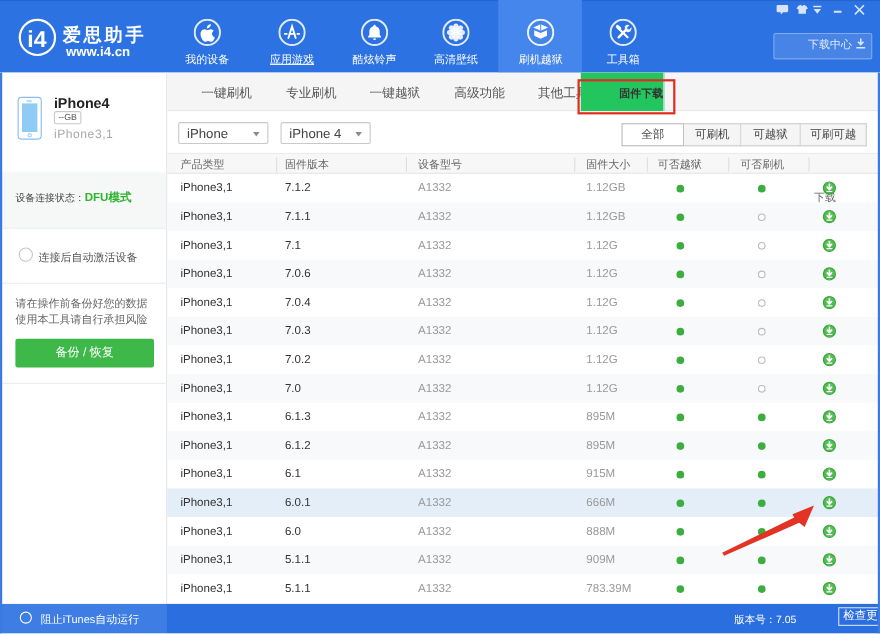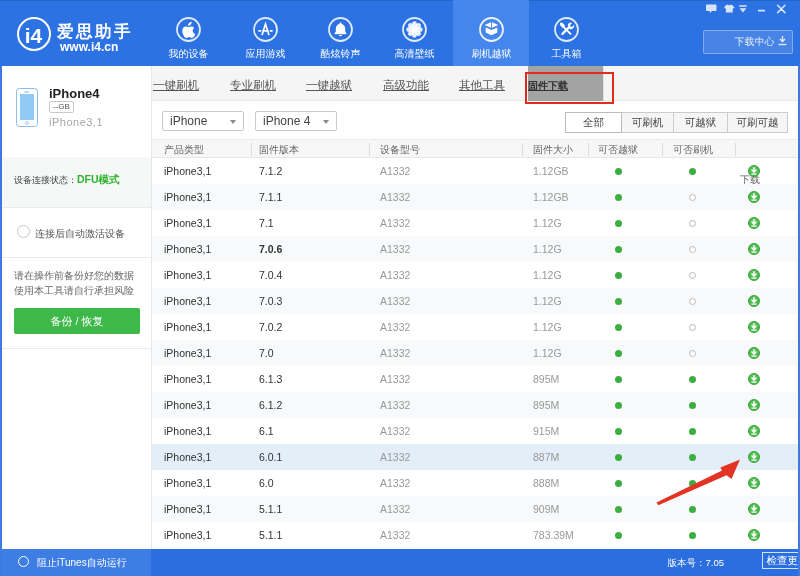--- a/index.html
+++ b/index.html
@@ -32,21 +32,21 @@
 
 #sbot{left:0;top:549px;width:151px;height:27px;background:#3d7de4;}
 #sbot .c{position:absolute;left:18px;top:7px;width:11px;height:11px;border:1px solid #fff;border-radius:50%;}
 #sbot .t{position:absolute;left:37px;top:7px;color:#fff;font-size:10px;}
 
 #bbar{left:151px;top:549px;width:649px;height:27px;background:#2b6edf;}
 #vertext{right:76px;top:557px;position:absolute;color:#fff;font-size:9.5px;}
 #updbtn{left:738px;top:552px;width:51px;height:17px;border:1px solid #d4e2f8;color:#fff;font-size:10.5px;text-align:center;line-height:15px;margin-left:24px;}
 
 #tabbar{left:152px;top:66px;width:648px;height:35px;background:#f5f5f5;border-bottom:1px solid #e9e9e9;}
-.tab{position:absolute;top:0;height:35px;line-height:39px;font-size:11.5px;color:#555;text-align:left;width:76px;text-decoration:underline;}
+.tab{position:absolute;top:0;height:35px;line-height:39px;font-size:11.5px;color:#555;text-align:right;width:76px;}
 #redbox{left:525px;top:72px;width:89px;height:32px;border:2.5px solid #e12b1e;}
 
 .dd{top:111px;height:20px;border:1px solid #c9c9c9;border-radius:2px;background:#fff;font-size:12px;color:#444;line-height:18px;padding-left:7px;}
 .dd .car{position:absolute;right:7px;top:8px;width:0;height:0;border-left:3.5px solid transparent;border-right:3.5px solid transparent;border-top:4.5px solid #8a8a8a;}
 .seg{top:112px;height:21px;border:1px solid #ccc;font-size:10.5px;color:#444;text-align:center;line-height:19px;background:#f5f5f5;}
 
 #thead{left:152px;top:139px;width:648px;height:19px;background:#f7f7f7;border-top:1px solid #ececec;border-bottom:1px solid #e7e7e7;font-size:10px;color:#666;}
 .th{position:absolute;top:3px;}
 .sep{position:absolute;top:3px;width:1px;height:13px;background:#ddd;}
 .row{position:absolute;left:152px;width:646px;height:26px;font-size:10.5px;}
@@ -85,21 +85,21 @@
 </div>
 <div class="abs" style="left:253px;top:17px;">
   <svg width="25" height="25" viewBox="0 0 25 25">
       <circle cx="12.5" cy="12.5" r="11.5" fill="none" stroke="rgba(255,255,255,.85)" stroke-width="1.8"></circle>
   <g stroke="#fff" stroke-width="1.7" stroke-linecap="round" fill="none">
   <path d="M9.2 17.5L12.5 7l3.3 10.5"></path>
         <path d="M10.3 13.8h4.4"></path>
         <path d="M6 13.8h1.6M17.4 13.8H19"></path>
       </g>
     </svg>
-  <div style="position:absolute;top:30px;left:50%;transform:translateX(-50%);color:#fff;font-size:10px;white-space:nowrap;">应用游戏</div>
+  <div style="position:absolute;top:30px;left:50%;transform:translateX(-50%);color:#fff;font-size:10px;white-space:nowrap;text-decoration:underline;">应用游戏</div>
 </div>
 <div class="abs" style="left:328px;top:17px;">
   <svg width="25" height="25" viewBox="0 0 25 25">
       <circle cx="12.5" cy="12.5" r="11.5" fill="none" stroke="rgba(255,255,255,.85)" stroke-width="1.8"></circle>
   <path fill="#fff" d="M12.5 5.5c.6 0 1.1.5 1.1 1.1v.3c2.2.5 3.6 2.3 3.6 4.6v3.2l1.2 1.6c.2.3 0 .9-.5.9H7.1c-.5 0-.7-.6-.5-.9l1.2-1.6v-3.2c0-2.3 1.4-4.1 3.6-4.6v-.3c0-.6.5-1.1 1.1-1.1zm-1.4 12.4h2.8c0 .8-.6 1.4-1.4 1.4s-1.4-.6-1.4-1.4z"></path>
     </svg>
   <div style="position:absolute;top:30px;left:50%;transform:translateX(-50%);color:#fff;font-size:10px;white-space:nowrap;">酷炫铃声</div>
 </div>
 <div class="abs" style="left:402px;top:17px;">
   <svg width="25" height="25" viewBox="0 0 25 25">
@@ -188,21 +188,21 @@
   </div>
 <div class="abs" id="bbar"></div>
 <div class="abs" id="vertext">版本号：7.05</div>
 <div class="abs" id="updbtn">检查更新</div>
 <div class="abs" id="tabbar"></div>
 <div class="tab abs" style="left:153px;top:66px;">一键刷机</div>
 <div class="tab abs" style="left:230px;top:66px;">专业刷机</div>
 <div class="tab abs" style="left:306px;top:66px;">一键越狱</div>
 <div class="tab abs" style="left:383px;top:66px;">高级功能</div>
 <div class="tab abs" style="left:459px;top:66px;">其他工具</div>
-<div class="tab abs" style="left:528px;top:66px;width:76px;background:#a3a3a3;color:#333;font-weight:bold;font-size:10px;border-right:1px solid #e2e2e2;">固件下载</div>
+<div class="tab abs" style="left:528px;top:66px;width:76px;background:#22c55e;color:#333;font-weight:bold;font-size:10px;border-right:1px solid #e2e2e2;">固件下载</div>
 <div class="abs" id="redbox"></div>
 <div class="dd abs" style="left:162px;width:82px;">iPhone<div class="car"></div></div>
 <div class="dd abs" style="left:255px;width:82px;">iPhone 4<div class="car"></div></div>
 <div class="seg abs" style="left:565px;width:57px;background:#fff;border-color:#bbb;">全部</div>
 <div class="seg abs" style="left:622px;width:52px;border-left:none;">可刷机</div>
 <div class="seg abs" style="left:674px;width:54px;border-left:none;">可越狱</div>
 <div class="seg abs" style="left:728px;width:60px;border-left:none;">可刷可越</div>
 <div class="abs" id="thead">
   <span class="th" style="left:12px;">产品类型</span>
     <span class="sep" style="left:99px;"></span>
@@ -256,21 +256,21 @@
   <span class="dot h" style="left:537px;"></span>
   <span class="dlb" style="left:596px;">
         <svg width="10" height="10" viewBox="0 0 11 11">
           <path d="M5.5 1.8v4.4M3.3 4.5l2.2 2.5 2.2-2.5" stroke="#fff" stroke-width="1.6" fill="none" stroke-linecap="round" stroke-linejoin="round"></path>
           <path d="M3 8.9h5" stroke="#fff" stroke-width="1.2" stroke-linecap="round"></path>
         </svg>
       </span>
   </div>
 <div class="row alt" style="top:236px">
   <span class="cell" style="left:12px;">iPhone3,1</span>
-  <span class="cell" style="left:107px;font-weight:bold;">7.0.6</span>
+  <span class="cell" style="left:107px;">7.0.6</span>
   <span class="cell gray" style="left:228px;">A1332</span>
   <span class="cell gray" style="left:381px;">1.12G</span>
   <span class="dot g" style="left:463px;"></span>
   <span class="dot h" style="left:537px;"></span>
   <span class="dlb" style="left:596px;">
         <svg width="10" height="10" viewBox="0 0 11 11">
           <path d="M5.5 1.8v4.4M3.3 4.5l2.2 2.5 2.2-2.5" stroke="#fff" stroke-width="1.6" fill="none" stroke-linecap="round" stroke-linejoin="round"></path>
           <path d="M3 8.9h5" stroke="#fff" stroke-width="1.2" stroke-linecap="round"></path>
         </svg>
       </span>
@@ -370,21 +370,21 @@
         <svg width="10" height="10" viewBox="0 0 11 11">
           <path d="M5.5 1.8v4.4M3.3 4.5l2.2 2.5 2.2-2.5" stroke="#fff" stroke-width="1.6" fill="none" stroke-linecap="round" stroke-linejoin="round"></path>
           <path d="M3 8.9h5" stroke="#fff" stroke-width="1.2" stroke-linecap="round"></path>
         </svg>
       </span>
   </div>
 <div class="row alt hl" style="top:444px">
   <span class="cell" style="left:12px;">iPhone3,1</span>
   <span class="cell" style="left:107px;">6.0.1</span>
   <span class="cell gray" style="left:228px;">A1332</span>
-  <span class="cell gray" style="left:381px;">887M</span>
+  <span class="cell gray" style="left:381px;">666M</span>
   <span class="dot g" style="left:463px;"></span>
   <span class="dot g" style="left:537px;"></span>
   <span class="dlb" style="left:596px;">
         <svg width="10" height="10" viewBox="0 0 11 11">
           <path d="M5.5 1.8v4.4M3.3 4.5l2.2 2.5 2.2-2.5" stroke="#fff" stroke-width="1.6" fill="none" stroke-linecap="round" stroke-linejoin="round"></path>
           <path d="M3 8.9h5" stroke="#fff" stroke-width="1.2" stroke-linecap="round"></path>
         </svg>
       </span>
   </div>
 <div class="row" style="top:470px">

